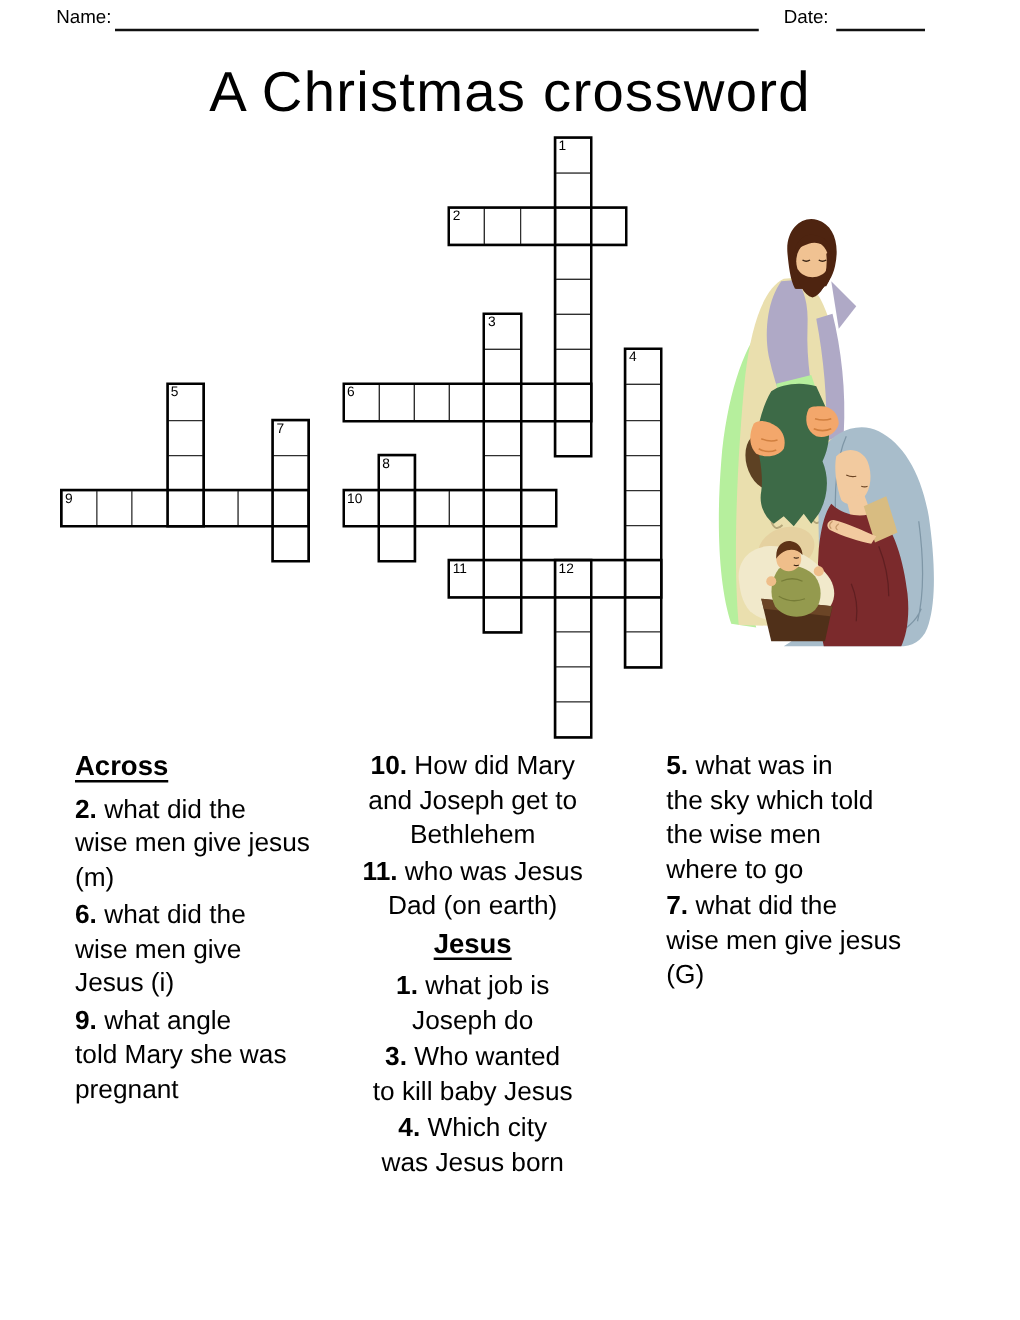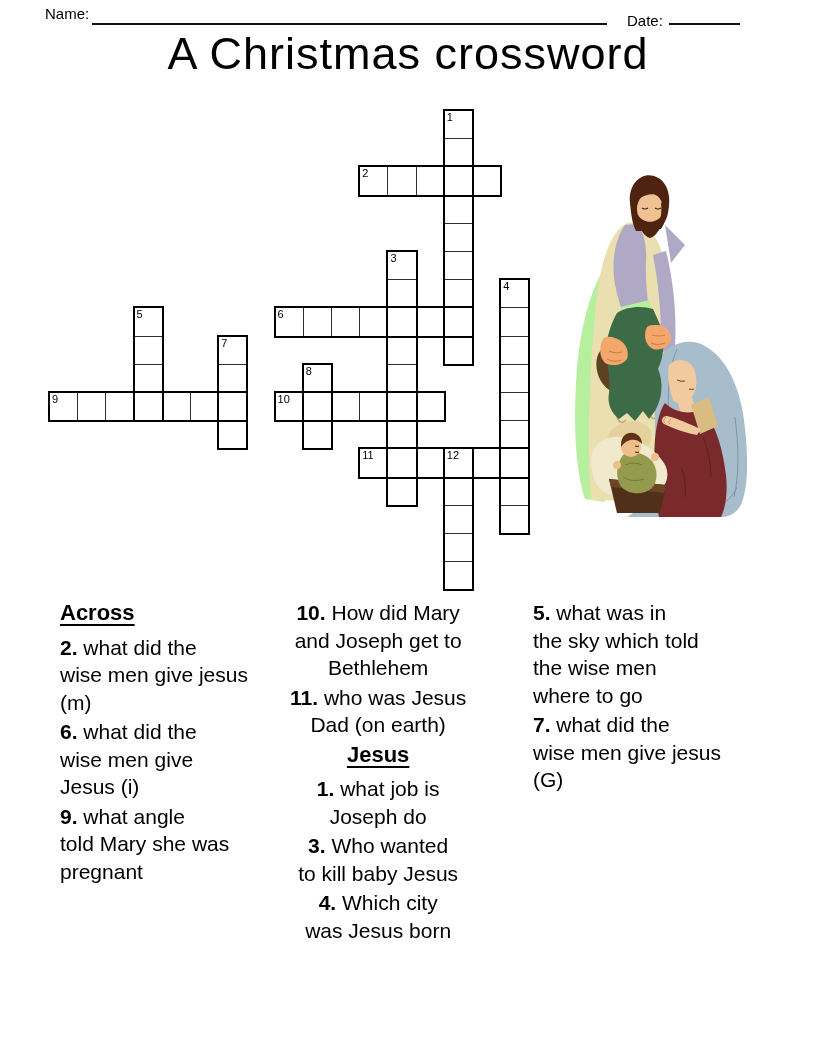--- a/index.html
+++ b/index.html
@@ -3,41 +3,41 @@
 <meta charset="utf-8">
 <style>
   html,body{margin:0;padding:0;background:#fff;}
   body{width:816px;height:1056px;position:relative;overflow:hidden;
        font-family:"Liberation Sans","DejaVu Sans",sans-serif;color:#000;}
   .abs{position:absolute;}
   
   .hlabel{font-size:15px;line-height:18px;}
   .blank{border-bottom:2px solid #111;height:18px;}
   
-  #title{left:0;top:28px;width:816px;text-align:center;font-size:45px;
+  #title{left:0;top:48px;width:816px;text-align:center;font-size:45px;
          letter-spacing:1px;font-weight:400;}
   
   #grid{left:49px;top:110px;width:482px;height:482px;}
   .cell{position:absolute;box-sizing:border-box;border:1px solid #2f2f2f;background:#fff;}
   .word-outline{position:absolute;box-sizing:border-box;border:2px solid #000;pointer-events:none;z-index:2;}
   .cell-num{position:absolute;font-size:11px;line-height:11px;z-index:3;}
   
   .clue-col{position:absolute;top:599px;font-size:21px;line-height:27.5px;}
   .clue{margin:0 0 2px 0;}
   .clue b{font-weight:bold;}
   .clue-heading{margin:0 0 7px 0;font-weight:bold;font-size:22px;
     text-decoration:underline;text-decoration-thickness:2px;text-underline-offset:4px;}
   svg{display:block;}
 </style>
 </head>
 <body>
 
 <span class="abs hlabel" style="left:45px;top:5px;">Name:</span>
 <div class="abs blank" style="left:92px;top:5px;width:515px;"></div>
-<span class="abs hlabel" style="left:627px;top:12px;">Date:</span>
+<span class="abs hlabel" style="left:627px;top:5px;">Date:</span>
 <div class="abs blank" style="left:669px;top:5px;width:71px;"></div>
 
 <div class="abs" id="title">A Christmas crossword</div>
 
 <div class="abs" id="grid" style="left: 49px; top: 110px;">
     <div class="cell" style="left: 394.8px; top: 0px; width: 29.2px; height: 29.2px;"></div>
     <div class="cell" style="left: 394.8px; top: 28.2px; width: 29.2px; height: 29.2px;"></div>
     <div class="cell" style="left: 394.8px; top: 56.4px; width: 29.2px; height: 29.2px;"></div>
     <div class="cell" style="left: 394.8px; top: 84.6px; width: 29.2px; height: 29.2px;"></div>
     <div class="cell" style="left: 394.8px; top: 112.8px; width: 29.2px; height: 29.2px;"></div>

